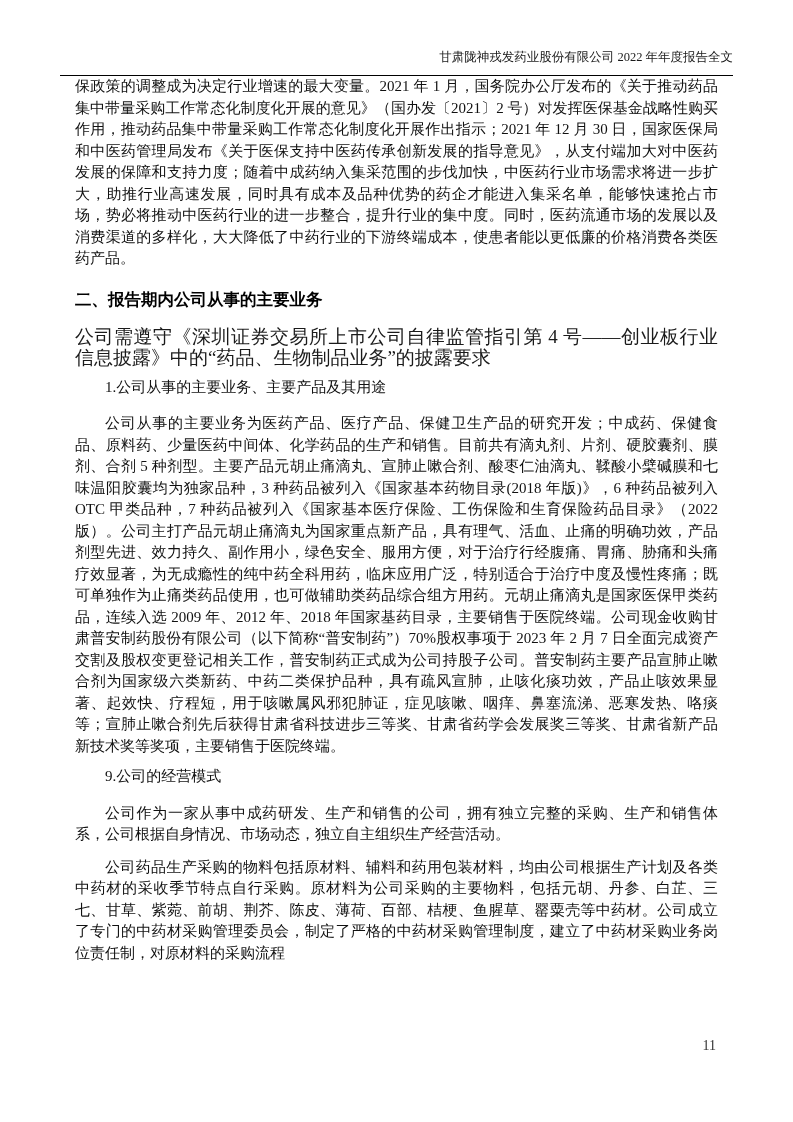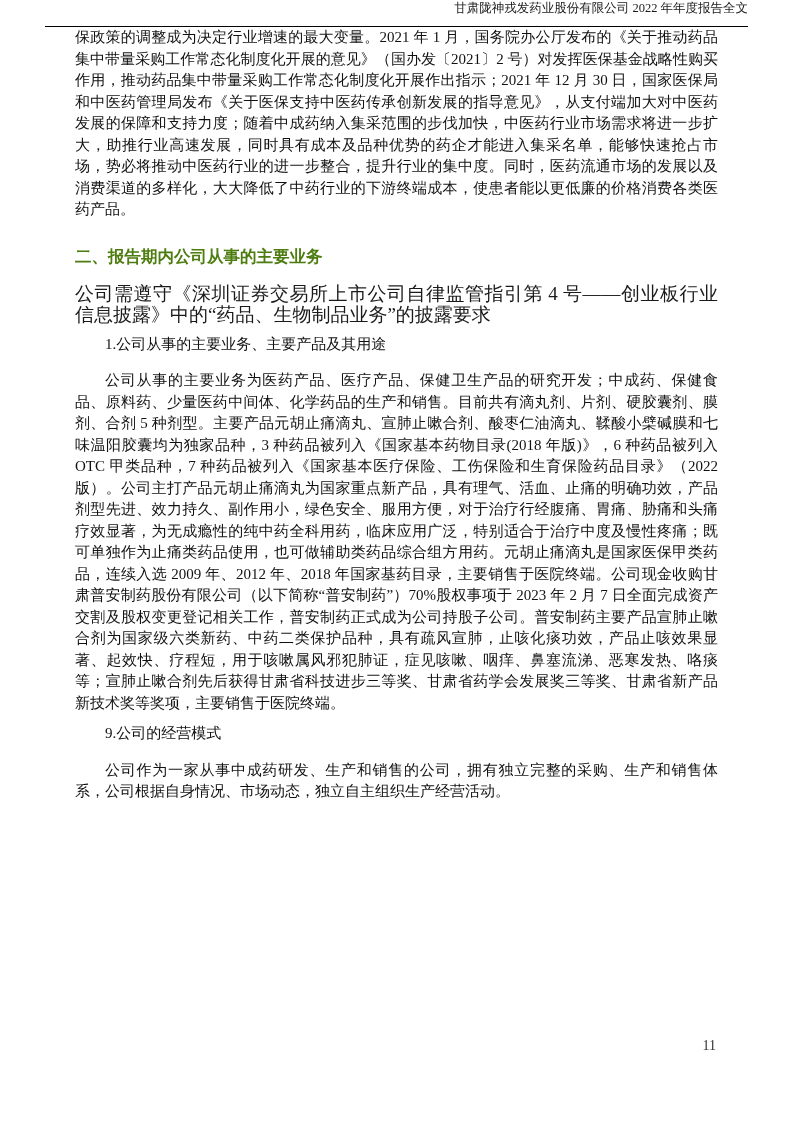--- a/index.html
+++ b/index.html
@@ -10,21 +10,22 @@
   .page {
     position: relative;
     width: 793px;
     height: 1122px;
     background: #ffffff;
     overflow: hidden;
     font-family: "Liberation Serif", "DejaVu Serif", serif;
     color: #111111;
   }
   .header {
-    margin: 0 45px;
+    margin: 0 60px;
+    padding-top: 49px;
     padding-bottom: 9px;
     border-bottom: 1.5px solid #000000;
     text-align: right;
     font-size: 12.5px;
     line-height: 17px;
     color: #1a1a1a;
   }
   .body-area {
     margin: 0 75px;
   }
@@ -33,26 +34,26 @@
     line-height: 21.5px;
     text-align: justify;
     text-justify: inter-ideograph;
     margin: 0;
     color: #111111;
   }
   .indent { text-indent: 2em; }
   .p-first { }
   .p-std { margin-top: 11px; }
   .section-heading {
-    margin: 24px 0 0 0;
+    margin: 18px 0 0 0;
     font-family: "Liberation Sans", "DejaVu Sans", sans-serif;
     font-weight: bold;
     font-size: 16.5px;
     line-height: 23px;
-    color: #4d7c0f;
+    color: #000000;
   }
   .disclaimer {
     margin: 15px 0 0 0;
     font-size: 19px;
     line-height: 21px;
     text-align: justify;
     text-justify: inter-ideograph;
     color: #1a1a1a;
   }
   .sub-title { margin-top: 9px; }
@@ -83,19 +84,20 @@
     <p class="disclaimer">公司需遵守《深圳证券交易所上市公司自律监管指引第 4 号——创业板行业信息披露》中的“药品、生物制品业务”的披露要求</p>
 
     <p class="body-text indent sub-title">1.公司从事的主要业务、主要产品及其用途</p>
 
     <p class="body-text indent sub-para">公司从事的主要业务为医药产品、医疗产品、保健卫生产品的研究开发；中成药、保健食品、原料药、少量医药中间体、化学药品的生产和销售。目前共有滴丸剂、片剂、硬胶囊剂、膜剂、合剂 5 种剂型。主要产品元胡止痛滴丸、宣肺止嗽合剂、酸枣仁油滴丸、鞣酸小檗碱膜和七味温阳胶囊均为独家品种，3 种药品被列入《国家基本药物目录(2018 年版)》，6 种药品被列入 OTC 甲类品种，7 种药品被列入《国家基本医疗保险、工伤保险和生育保险药品目录》（2022 版）。公司主打产品元胡止痛滴丸为国家重点新产品，具有理气、活血、止痛的明确功效，产品剂型先进、效力持久、副作用小，绿色安全、服用方便，对于治疗行经腹痛、胃痛、胁痛和头痛疗效显著，为无成瘾性的纯中药全科用药，临床应用广泛，特别适合于治疗中度及慢性疼痛；既可单独作为止痛类药品使用，也可做辅助类药品综合组方用药。元胡止痛滴丸是国家医保甲类药品，连续入选 2009 年、2012 年、2018 年国家基药目录，主要销售于医院终端。公司现金收购甘肃普安制药股份有限公司（以下简称“普安制药”）70%股权事项于 2023 年 2 月 7 日全面完成资产交割及股权变更登记相关工作，普安制药正式成为公司持股子公司。普安制药主要产品宣肺止嗽合剂为国家级六类新药、中药二类保护品种，具有疏风宣肺，止咳化痰功效，产品止咳效果显著、起效快、疗程短，用于咳嗽属风邪犯肺证，症见咳嗽、咽痒、鼻塞流涕、恶寒发热、咯痰等；宣肺止嗽合剂先后获得甘肃省科技进步三等奖、甘肃省药学会发展奖三等奖、甘肃省新产品新技术奖等奖项，主要销售于医院终端。</p>
 
     <p class="body-text indent sub-title">9.公司的经营模式</p>
 
     <p class="body-text indent sub-para">公司作为一家从事中成药研发、生产和销售的公司，拥有独立完整的采购、生产和销售体系，公司根据自身情况、市场动态，独立自主组织生产经营活动。</p>
 
+    <p class="body-text indent p-std">公司药品生产采购的物料包括原材料、辅料和药用包装材料，均由公司根据生产计划及各类中药材的采收季节特点自行采购。原材料为公司采购的主要物料，包括元胡、丹参、白芷、三七、甘草、紫菀、前胡、荆芥、陈皮、薄荷、百部、桔梗、鱼腥草、罂粟壳等中药材。公司成立了专门的中药材采购管理委员会，制定了严格的中药材采购管理制度，建立了中药材采购业务岗位责任制，对原材料的采购流程</p>
   </div>
 
   <div class="footer">
     <span>11</span>
   </div>
 
 </div>
 
 </body></html>

